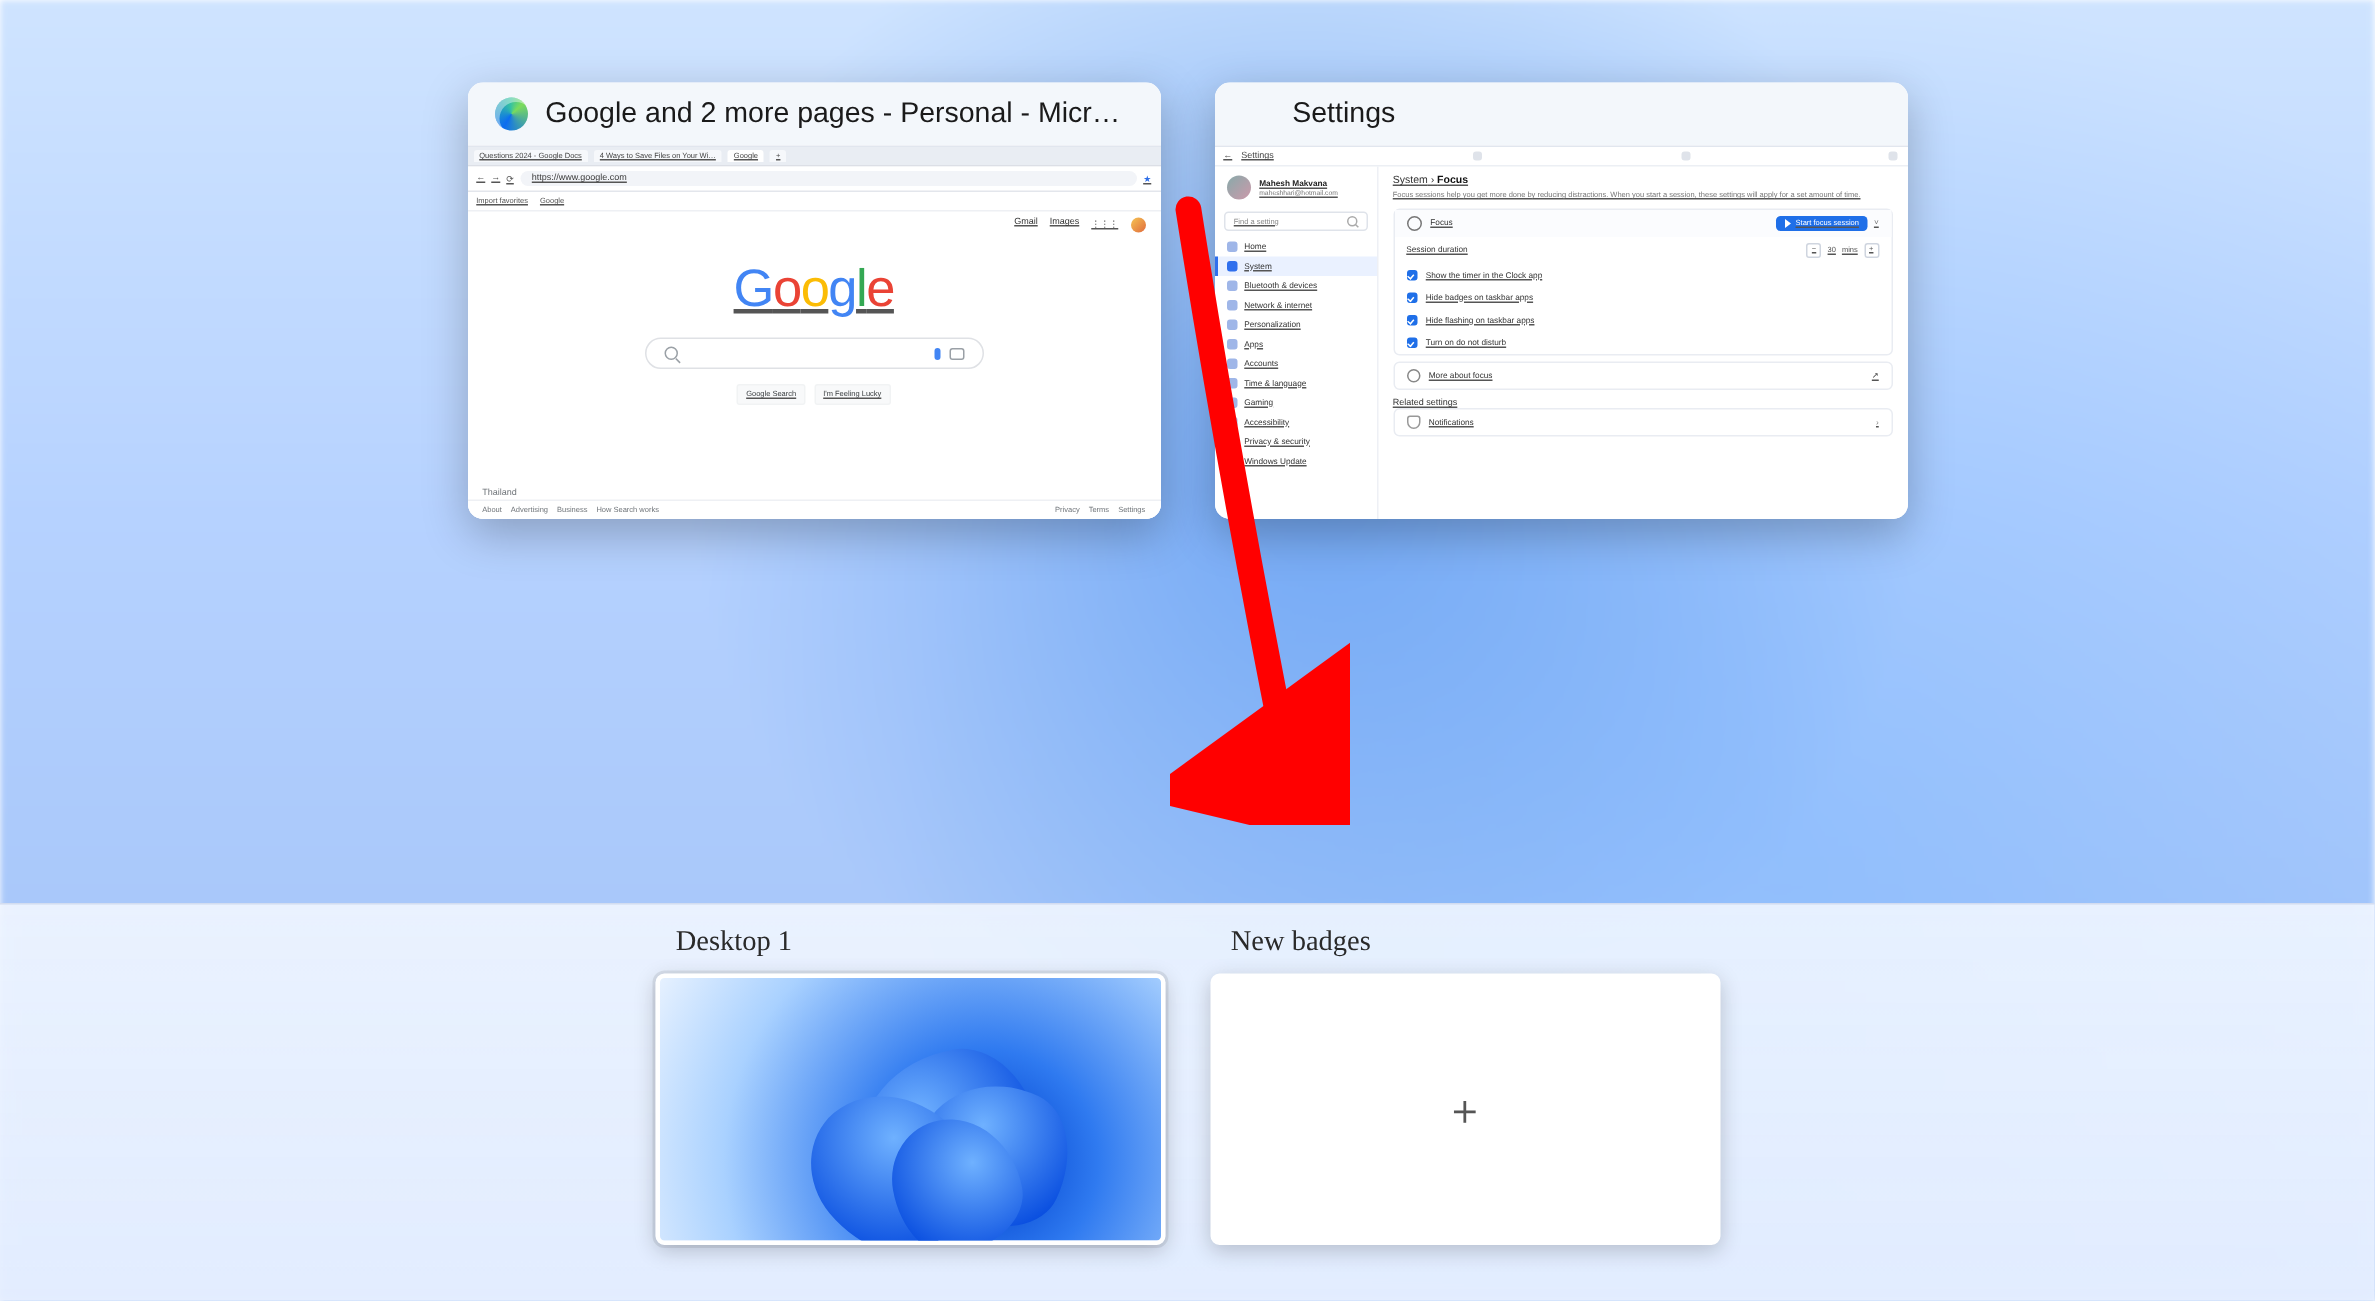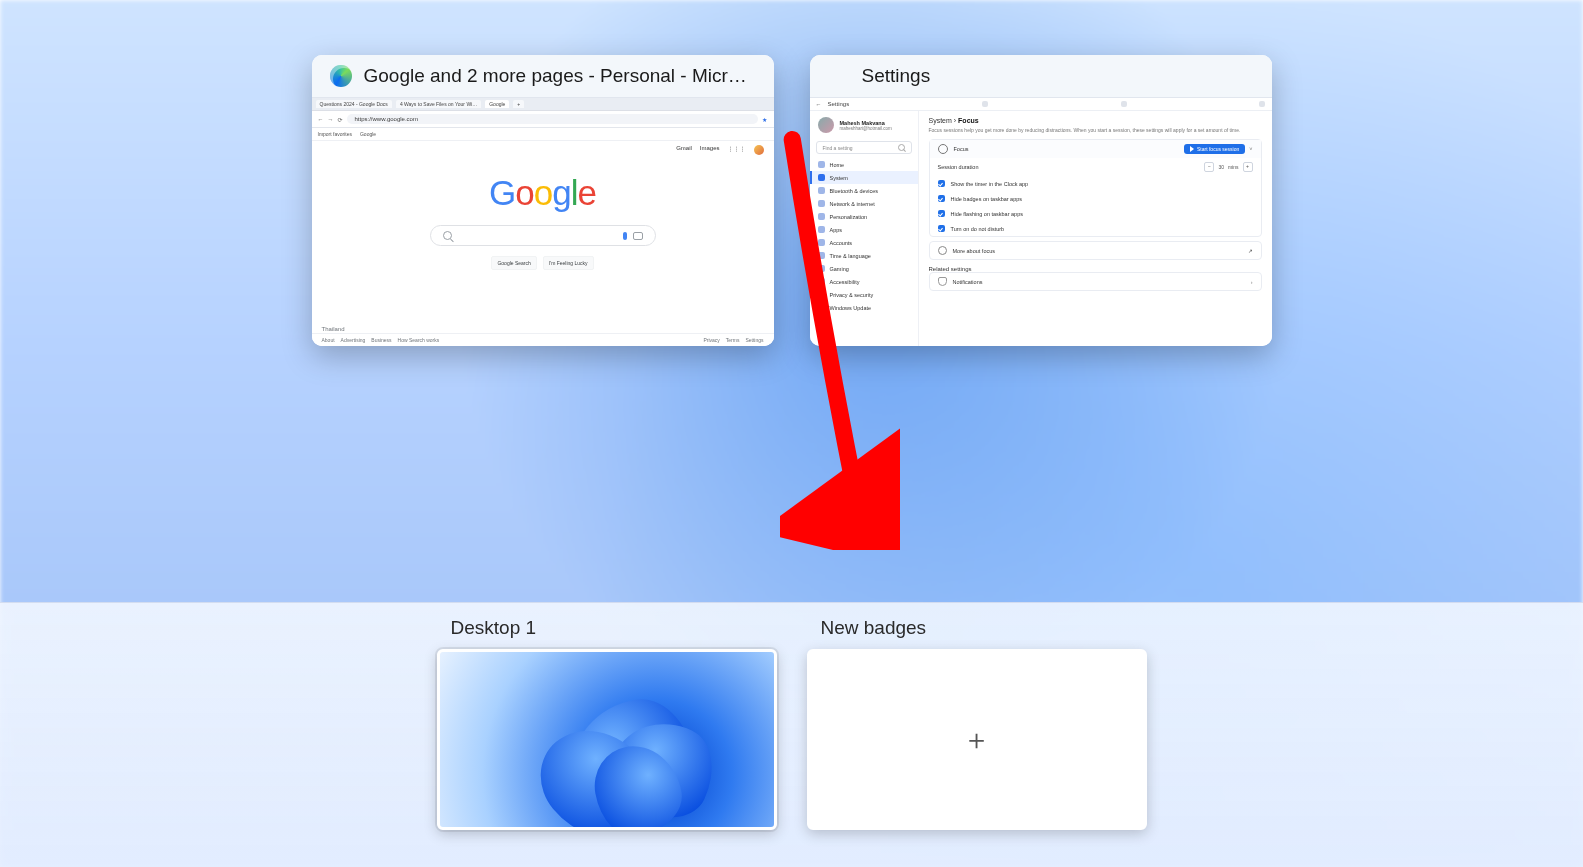--- a/index.html
+++ b/index.html
@@ -12,21 +12,21 @@
     filter:blur(2px);
   }
   
   .thumbs{position:absolute;left:0;right:0;top:55px;display:flex;justify-content:center;gap:36px;}
   .win{width:462px;border-radius:10px;background:#fff;box-shadow:0 10px 30px rgba(0,0,0,.25);overflow:hidden;cursor:pointer;}
   .win .titlebar{display:flex;align-items:center;gap:12px;padding:10px 18px;font-size:19px;color:#1a1a1a;background:#f3f7fb;white-space:nowrap;overflow:hidden;}
   .titlebar .title{overflow:hidden;text-overflow:ellipsis;flex:1;}
   .edge-icon{width:22px;height:22px;border-radius:50%;
     background:conic-gradient(from 210deg,#0b6cf0,#35c2a2 40%,#7cdc5a 55%,#0b6cf0 100%);
     box-shadow:inset 3px 3px 0 rgba(255,255,255,.4);}
-  .preview{height:248px;background:#fff;font-size:6px;color:#555;position:relative;overflow:hidden;border-top:1px solid #e1e6ee;}
+  .preview{height:248px;background:#fff;font-size:6px;color:#555;position:relative;overflow:hidden;border-top:1px solid #e1e6ee;text-decoration:underline;}
 
   
   .edge .chrome{display:flex;align-items:center;gap:4px;padding:2px 4px;background:#e9edf3;border-bottom:1px solid #dcdfe6;}
   .tabb{padding:1px 4px;font-size:5px;color:#444;background:#f6f8fb;border-radius:2px 2px 0 0;white-space:nowrap;max-width:90px;overflow:hidden;text-overflow:ellipsis;}
   .tabb.active{background:#fff;}
   .addr{display:flex;align-items:center;gap:4px;padding:3px 6px;background:#fff;border-bottom:1px solid #e3e6ec;}
   .url{flex:1;background:#f2f4f8;border-radius:8px;padding:2px 8px;font-size:6px;color:#3a3a3a;}
   .bm{display:flex;gap:8px;padding:3px 6px;font-size:5px;color:#555;background:#fff;border-bottom:1px solid #eef0f4;}
   .ghead{display:flex;justify-content:flex-end;gap:8px;padding:4px 10px;font-size:6px;color:#333;}
   .avatar{width:10px;height:10px;border-radius:50%;background:linear-gradient(135deg,#f6c453,#e06b3d);}
@@ -75,21 +75,21 @@
 
   
   .arrow{position:absolute;left:780px;top:130px;width:120px;height:420px;pointer-events:none;}
 
   
   .tray{position:absolute;left:0;right:0;bottom:0;height:250px;
     background:linear-gradient(180deg,rgba(245,249,255,.85),rgba(232,240,255,.92));
     border-top:1px solid rgba(200,210,230,.6);backdrop-filter:blur(6px);
     display:flex;justify-content:center;align-items:flex-start;gap:30px;padding-top:14px;}
   .desk{width:340px;}
-  .desk .label{font-size:19px;color:#2a2a2a;margin:0 0 10px 14px;}
+  .desk .label{font-size:19px;color:#2a2a2a;margin:0 0 10px 14px;font-family:Liberation Serif, serif;}
   .deskthumb{height:175px;border-radius:6px;border:3px solid #fff;box-shadow:0 4px 14px rgba(0,0,0,.2);overflow:hidden;position:relative;}
   .d1{background:radial-gradient(circle at 65% 70%, #0b4fd6 10%, #2f7af0 30%, #a9d1ff 70%, #e6f1ff 100%);}
   .bloom{position:absolute;inset:0;}
   .petal{position:absolute;border-radius:60% 40% 55% 45%/55% 60% 40% 45%;background:radial-gradient(circle at 35% 35%,#6fb1ff,#0a4fe0 80%);}
   .desk.sel .deskthumb{outline:2px solid rgba(0,0,0,.08);}
   .sel-ind{position:absolute;bottom:-4px;left:50%;transform:translateX(-50%);width:40px;height:4px;border-radius:2px;background:#2f7af0;}
   .newd{background:#fff;display:flex;align-items:center;justify-content:center;}
   .plus{font-size:28px;color:#555;font-weight:300;}
 </style>
 </head>

